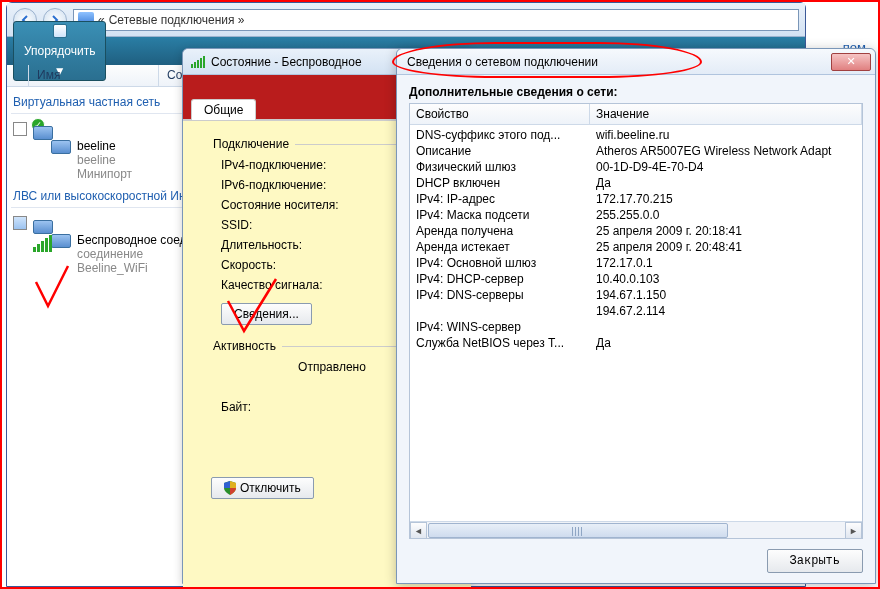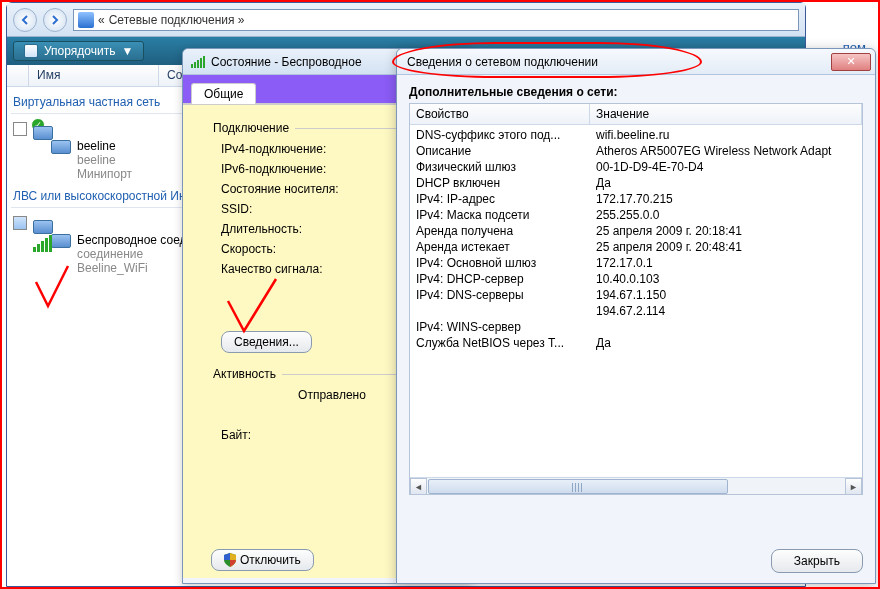--- a/index.html
+++ b/index.html
@@ -57,20 +57,21 @@
     padding: 0 6px;
     color: #fff;
   }
   .org-btn {
     background: linear-gradient(#3a8fb5, #2a6f90);
     border: 1px solid #1a4f60;
     border-radius: 3px;
     padding: 2px 10px;
     display: flex; align-items: center; gap: 6px;
     color: #fff;
+    flex-direction: column;
   }
   .explorer-headers {
     height: 22px;
     background: linear-gradient(#fdfdfd, #eef3f9);
     border-bottom: 1px solid #cdd9e8;
     display: flex;
     color: #1f3a5f;
   }
   .hcol { border-right: 1px solid #cdd9e8; padding: 3px 8px; }
   .hcol.chk { width: 22px; }
@@ -161,23 +162,23 @@
     display: flex; gap: 1px; align-items: flex-end;
   }
   .sig-icon span { width: 2px; background: #2aa62a; }
   .sig-icon span:nth-child(1){height:4px}
   .sig-icon span:nth-child(2){height:6px}
   .sig-icon span:nth-child(3){height:8px}
   .sig-icon span:nth-child(4){height:10px}
   .sig-icon span:nth-child(5){height:12px}
   .tabs {
     display: flex;
-    padding: 8px 8px 0 8px;
+    padding: 24px 8px 0 8px;
     border-bottom: 1px solid #ccc;
-    background: #8b5cf6;
+    background: #b91c1c;
   }
   .tab {
     background: #fff;
     border: 1px solid #ccc;
     border-bottom: none;
     border-radius: 3px 3px 0 0;
     padding: 3px 12px;
     margin-bottom: -1px;
   }
   .status-body {
@@ -196,25 +197,25 @@
   legend { padding-right: 6px; color: #000; }
   .row {
     display: flex;
     padding: 2px 0 2px 10px;
     line-height: 16px;
   }
   .row .lbl { width: 150px; }
   .btn {
     background: linear-gradient(#fdfdfd, #e6e9ed);
     border: 1px solid #8a9bb0;
-    border-radius: 8px;
+    border-radius: 2px;
     padding: 3px 12px;
     font-size: 12px;
     cursor: pointer;
-    display: inline-flex; align-items: center; gap: 4px; margin-top: 44px;
+    display: inline-flex; align-items: center; gap: 4px;
   }
   .shield {
     width: 12px; height: 14px;
   }
   .shield svg { width: 12px; height: 14px; }
   .btn-row { display: flex; gap: 6px; margin-top: 8px; }
 
   
   .details-win {
     position: absolute;
@@ -535,21 +536,21 @@
             <div class="td val">Да</div>
           </div>
         </div>
       <div class="hscroll">
         <div class="arrow l">◄</div>
         <div class="thumb"></div>
         <div class="arrow r">►</div>
       </div>
     </div>
     <div class="footer-btns">
-      <button class="btn" style="padding:4px 22px;">Закрыть</button>
+      <button class="btn" style="padding:4px 22px;font-family:Liberation Mono, monospace;">Закрыть</button>
     </div>
   </div>
 </div>
 
 <div class="anno-oval"></div>
 <div class="anno-check1">
   <svg viewBox="0 0 40 54">
       <path d="M4 20 L16 44 L36 4" stroke="#f00" stroke-width="2.5" fill="none"></path>
     </svg>
 </div>

